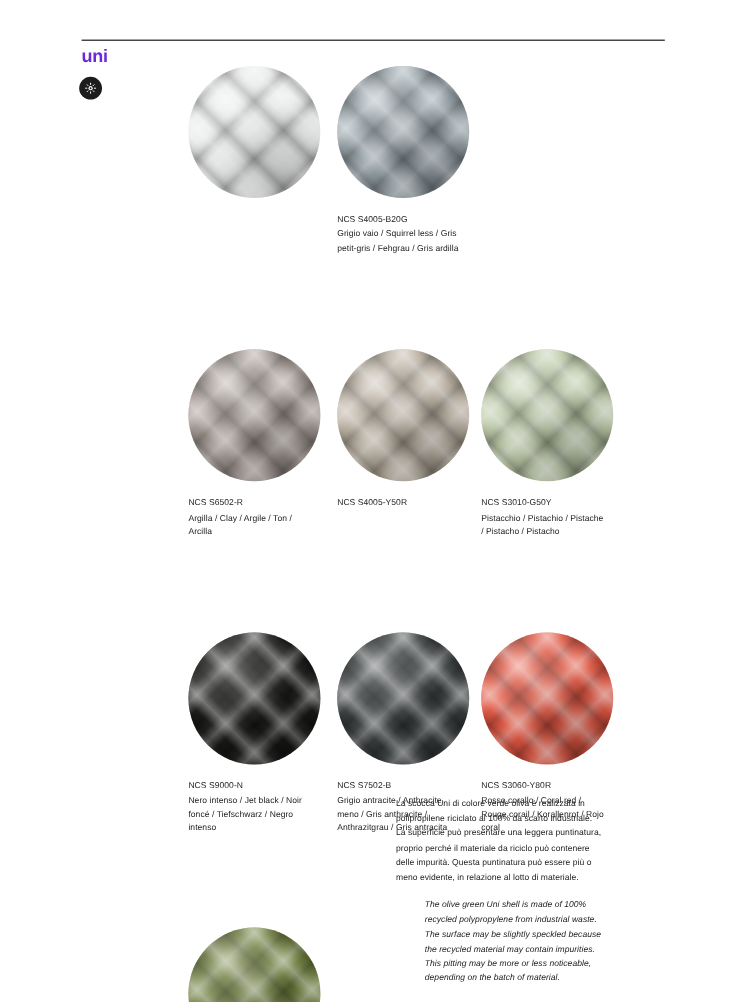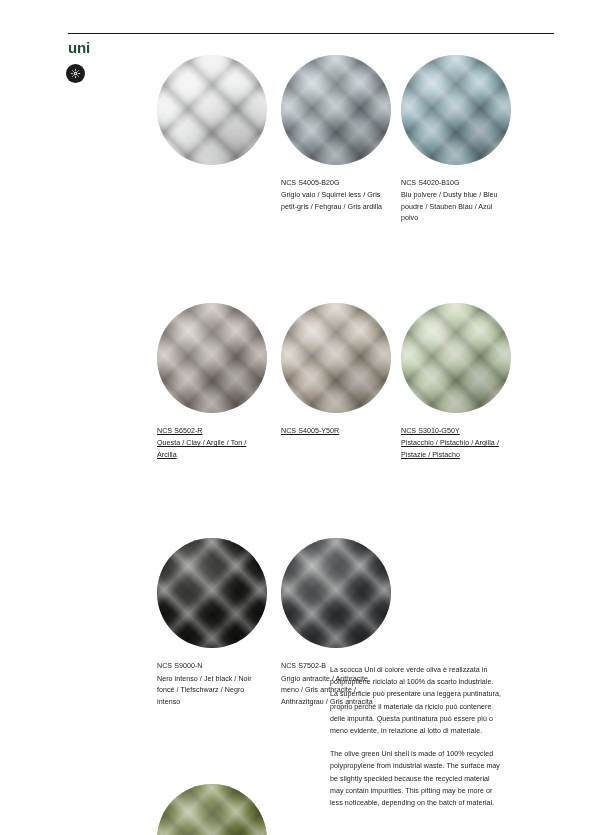--- a/index.html
+++ b/index.html
@@ -33,21 +33,21 @@
     background: #1a1a1a;
   }
   .brand-title {
     position: absolute;
     left: 68px;
     top: 40px;
     font-size: 15px;
     font-weight: bold;
     letter-spacing: -0.2px;
     line-height: 1;
-    color: #14532d;
+    color: #6d28d9;
   }
   .brand-badge {
     position: absolute;
     left: 66px;
     top: 64px;
     width: 19px;
     height: 19px;
     border-radius: 50%;
     background: #1c1c1c;
     display: flex;
@@ -146,24 +146,26 @@
   }
   .note p {
     margin: 0;
     font-size: 7.1px;
     line-height: 1.72;
     color: #222222;
     letter-spacing: 0.04px;
   }
   .note p.en {
     margin-top: 11px;
-  }
-
-  
-  .row.r2 { margin-top: 78px; text-decoration: underline; }
+    font-style: italic;
+    margin-left: 24px;
+  }
+
+  
+  .row.r2 { margin-top: 78px; }
   .row.r3 { margin-top: 77px; }
   .row.r4 { margin-top: 76px; }
 </style>
 </head>
 <body>
 
 <div class="page">
 
   <div class="header-rule"></div>
 
@@ -202,45 +204,33 @@
           <div class="swatch" style="background-color: rgb(151, 163, 169);">
               <div class="quilt"></div>
               <div class="sheen"></div>
             </div>
         </div>
         <div class="caption">
           <span class="code">NCS S4005-B20G</span>
           <span class="names">Grigio vaio / Squirrel less / Gris petit-gris / Fehgrau / Gris ardilla</span>
         </div>
       </div>
-      <div class="cell col3">
-        <div class="swatch-wrap">
-          <div class="swatch" style="background-color: rgb(143, 176, 184);">
-              <div class="quilt"></div>
-              <div class="sheen"></div>
-            </div>
-        </div>
-        <div class="caption">
-          <span class="code">NCS S4020-B10G</span>
-          <span class="names">Blu polvere / Dusty blue / Bleu poudre / Stauben Blau / Azúl polvo</span>
-        </div>
-      </div>
     </div>
 
     <div class="row r2">
       <div class="cell col1">
         <div class="swatch-wrap">
           <div class="swatch" style="background-color: rgb(164, 154, 149);">
               <div class="quilt"></div>
               <div class="sheen"></div>
             </div>
         </div>
         <div class="caption">
           <span class="code">NCS S6502-R</span>
-          <span class="names">Questa / Clay / Argile / Ton / Arcilla</span>
+          <span class="names">Argilla / Clay / Argile / Ton / Arcilla</span>
         </div>
       </div>
       <div class="cell col2">
         <div class="swatch-wrap">
           <div class="swatch" style="background-color: rgb(186, 176, 161);">
               <div class="quilt"></div>
               <div class="sheen"></div>
             </div>
         </div>
         <div class="caption">
@@ -249,21 +239,21 @@
       </div>
       <div class="cell col3">
         <div class="swatch-wrap">
           <div class="swatch" style="background-color: rgb(188, 201, 168);">
               <div class="quilt"></div>
               <div class="sheen"></div>
             </div>
         </div>
         <div class="caption">
           <span class="code">NCS S3010-G50Y</span>
-          <span class="names">Pistacchio / Pistachio / Argilla / Pistazie / Pistacho</span>
+          <span class="names">Pistacchio / Pistachio / Pistache / Pistacho / Pistacho</span>
         </div>
       </div>
     </div>
 
     <div class="row r3">
       <div class="cell col1">
         <div class="swatch-wrap">
           <div class="swatch" style="background-color: rgb(25, 25, 23);">
               <div class="quilt"></div>
               <div class="sheen"></div>
@@ -277,20 +267,32 @@
       <div class="cell col2">
         <div class="swatch-wrap">
           <div class="swatch" style="background-color: rgb(59, 63, 64);">
               <div class="quilt"></div>
               <div class="sheen"></div>
             </div>
         </div>
         <div class="caption">
           <span class="code">NCS S7502-B</span>
           <span class="names">Grigio antracite / Anthracite meno / Gris anthracite / Anthrazitgrau / Gris antracita</span>
+        </div>
+      </div>
+      <div class="cell col3">
+        <div class="swatch-wrap">
+          <div class="swatch" style="background-color: rgb(224, 86, 66);">
+              <div class="quilt"></div>
+              <div class="sheen"></div>
+            </div>
+        </div>
+        <div class="caption">
+          <span class="code">NCS S3060-Y80R</span>
+          <span class="names">Rosso corallo / Coral red / Rouge corail / Korallenrot / Rojo coral</span>
         </div>
       </div>
     </div>
 
     <div class="row r4">
       <div class="cell col1">
         <div class="swatch-wrap">
           <div class="swatch" style="background-color: rgb(108, 123, 59);">
               <div class="quilt"></div>
               <div class="sheen"></div>

